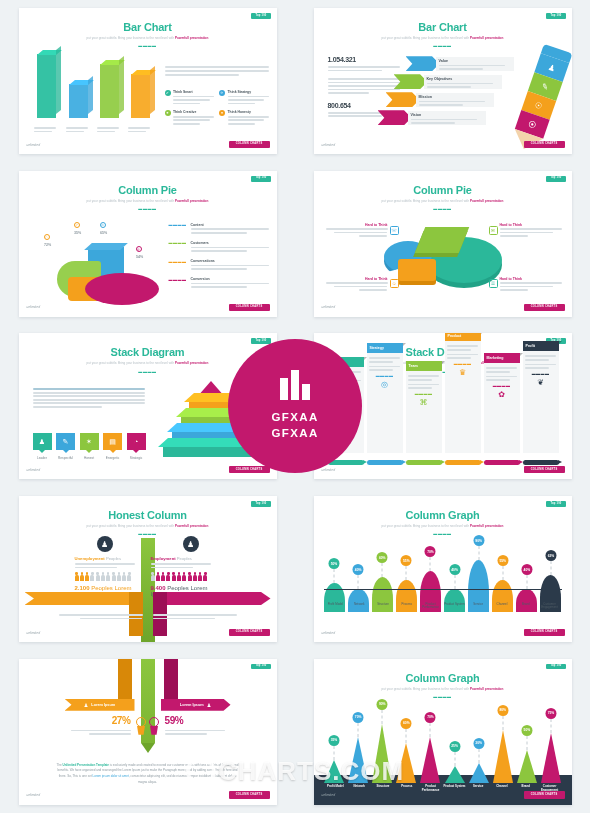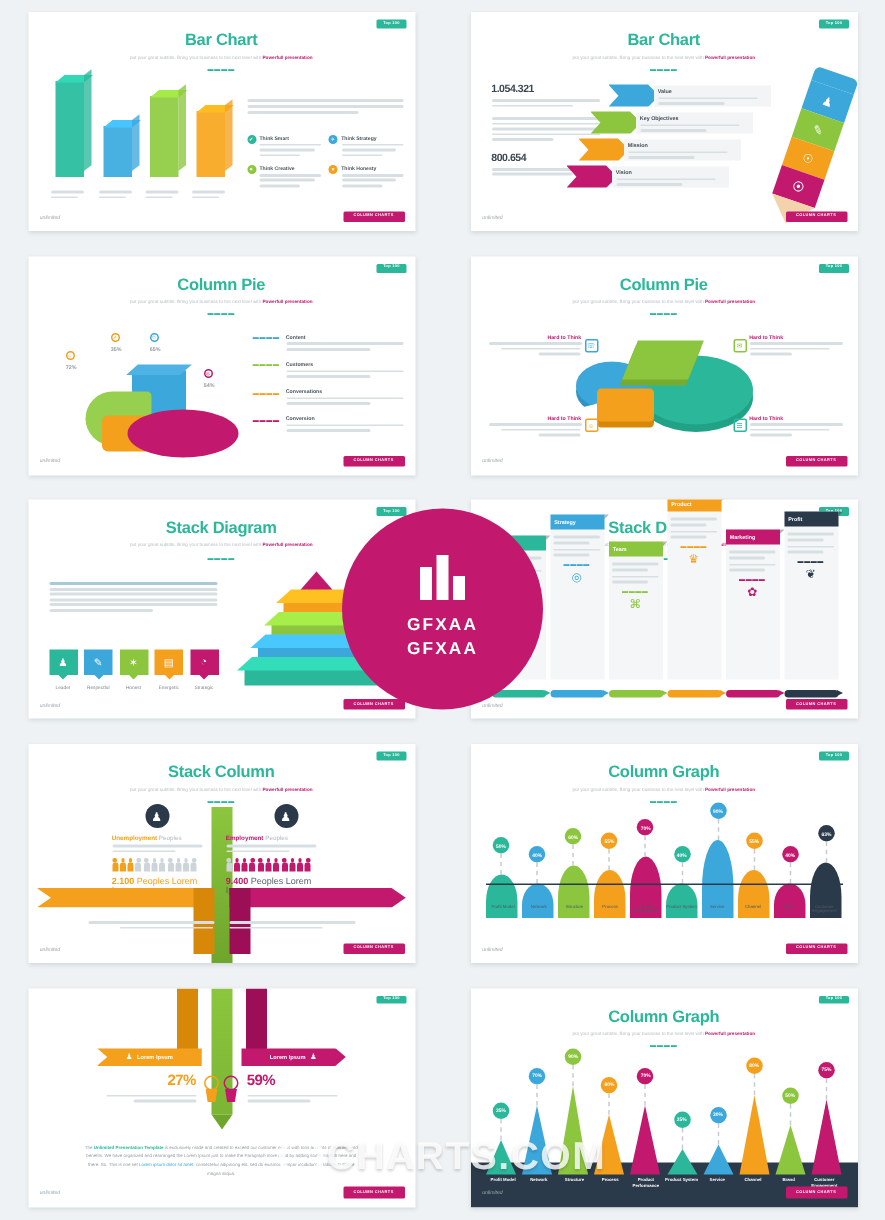--- a/index.html
+++ b/index.html
@@ -711,21 +711,21 @@
         </div>
 
         <div class="logo">unlimited</div>
         <div class="btn-bottom">COLUMN CHARTS</div>
       </div>
     </div>
 
     <div class="cell">
       <div class="slide">
         <div class="tag-top">Top 100</div>
-        <div class="s-title">Stack Column</div>
+        <div class="s-title">Honest Column</div>
         <div class="s-sub">
           <span>put your great subtitle. Bring your business to the next level with </span><span class="hl">Powerfull presentation</span>
         </div>
         <div class="dots">▬▬▬▬</div>
 
         <div style="position:absolute; left:122px; top:42px; width:14px; height:104px; background:linear-gradient(180deg,#8cc63e,#6ea52b);"></div>
 
         <div style="position:absolute; left:78px; top:40px;" class="circ-icon">♟</div>
         <div style="position:absolute; right:78px; top:40px;" class="circ-icon">♟</div>
 

